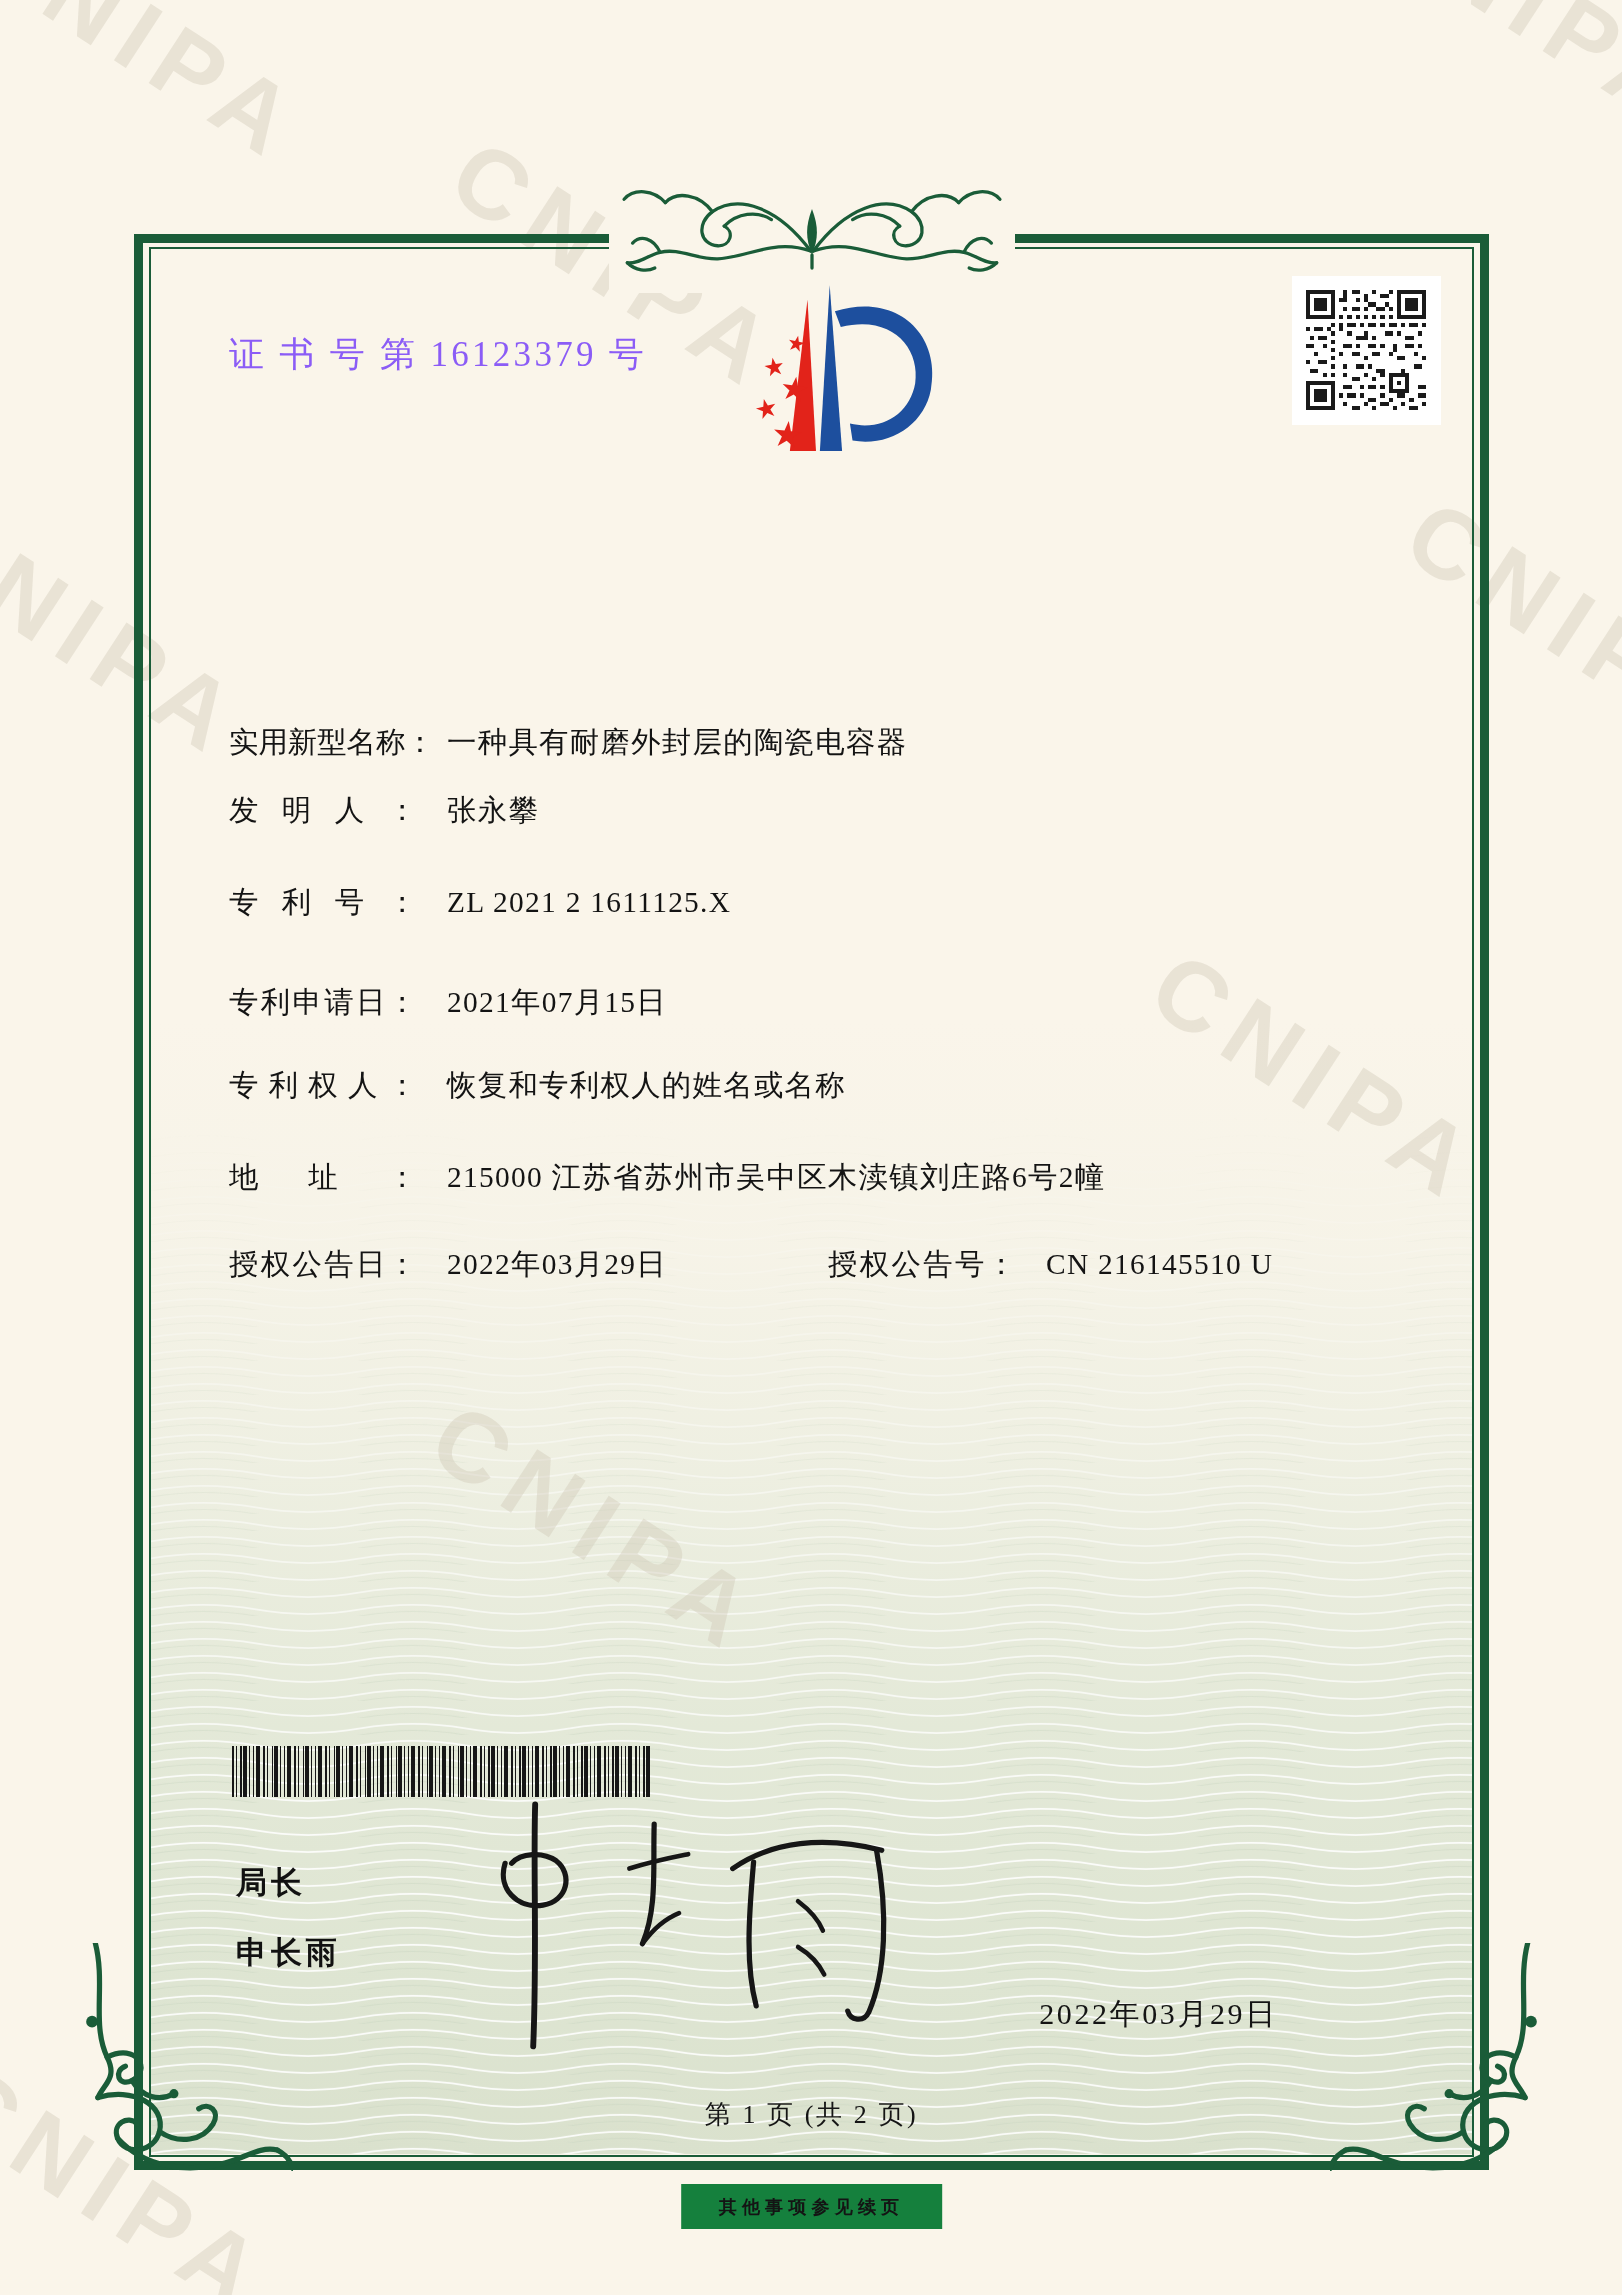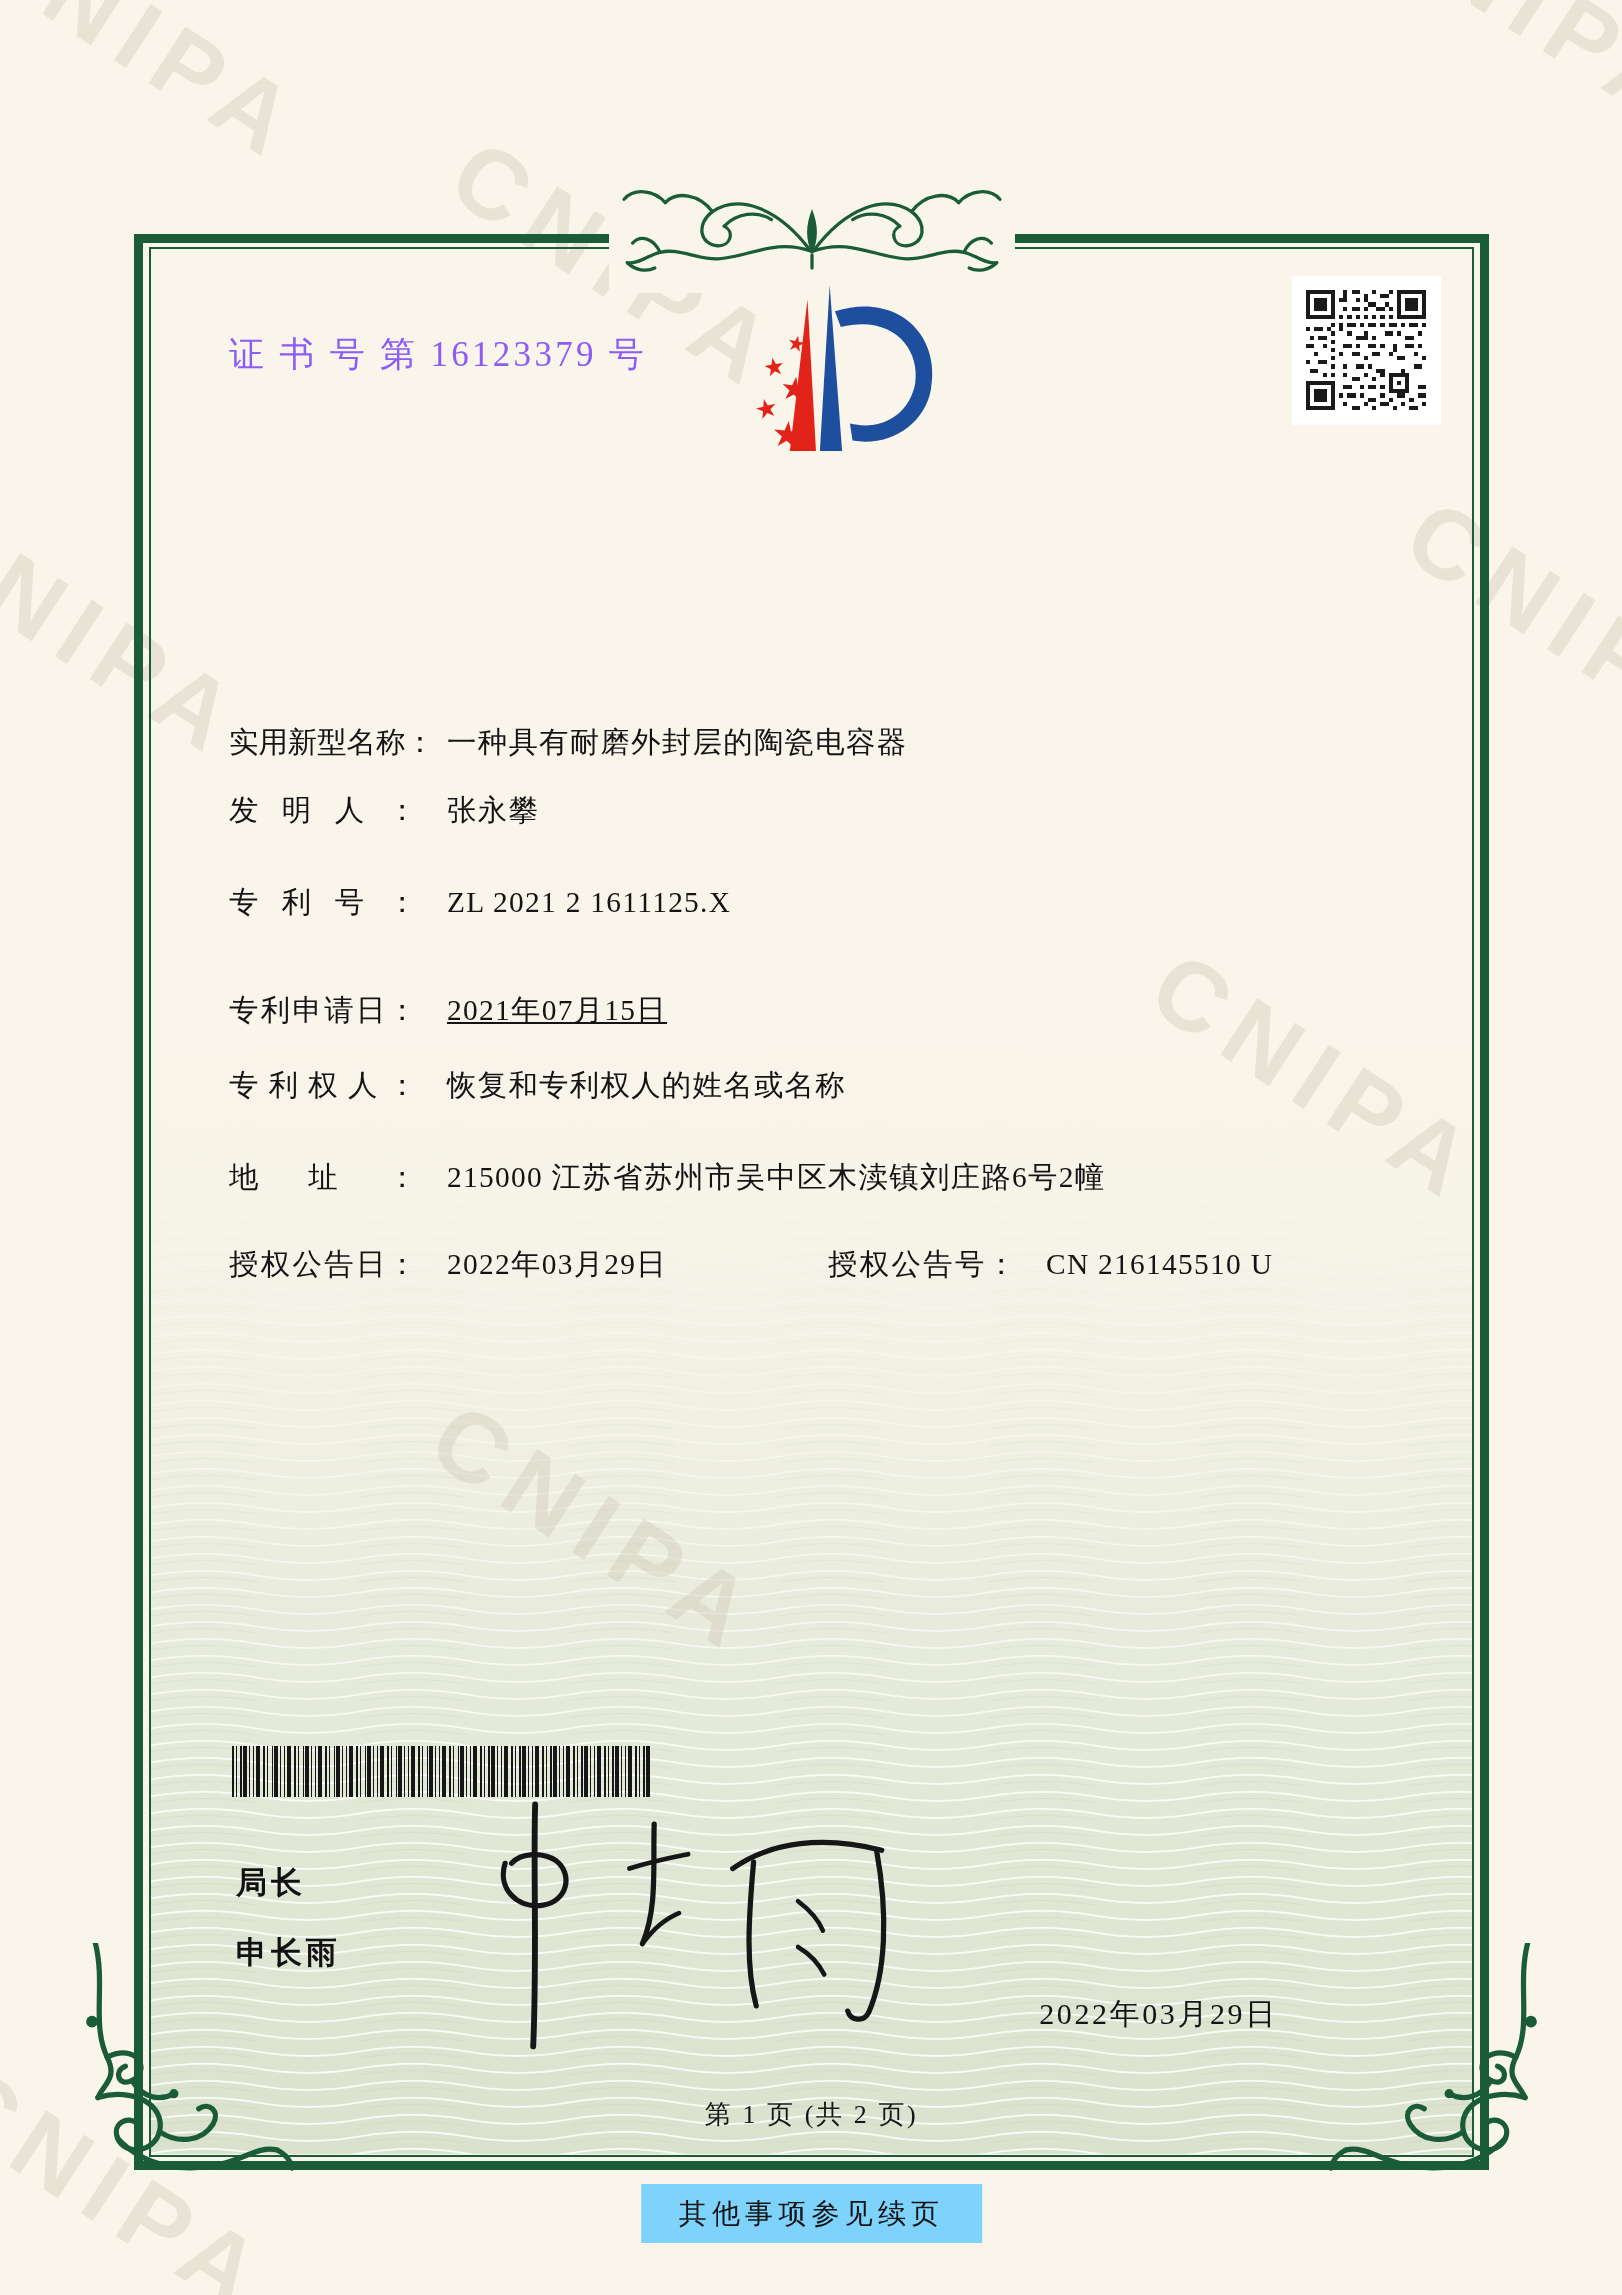--- a/index.html
+++ b/index.html
@@ -40,21 +40,21 @@
       padding:0;z-index:4;}
   .qr svg{position:absolute;left:14.4px;top:14.4px;width:120px;height:120px;}
   .title{position:absolute;left:134px;right:134px;top:489px;text-align:center;
       font-size:75px;font-weight:700;letter-spacing:10.5px;color:#0d0d0d;z-index:4;}
 
   
   .fields{position:absolute;left:229px;top:699px;width:1178px;z-index:4;}
   .field-row{position:absolute;left:0;font-size:29.4px;color:#141414;white-space:nowrap;}
   .f-label{display:inline-block;width:188px;text-align:justify;text-align-last:justify;}
   .f-value{margin-left:30px;letter-spacing:1.3px;}
-  .row0{top:0;margin-top:24px;} .row1{top:92px;} .row2{top:184px;} .row3{top:292px;text-decoration:underline;}
+  .row0{top:0;margin-top:24px;} .row1{top:92px;} .row2{top:184px;} .row3{top:284px;}
   .row4{top:367px;} .row5{top:459px;} .row6{top:546px;}
   .grant-number{position:absolute;left:599px;top:0;white-space:nowrap;}
 
   
   .body-text{position:absolute;left:226px;top:1340px;width:1204px;font-size:30px;
       line-height:46px;color:#151515;text-align:justify;z-index:4;}
   .body-text p{margin:0;text-indent:60px;letter-spacing:0.7px;}
 
   
   .barcode{position:absolute;left:232px;top:1746px;width:419px;height:51px;z-index:4;
@@ -70,21 +70,21 @@
   .director-name{position:absolute;left:236px;top:1932px;font-size:31px;font-weight:700;
       font-family:"Liberation Sans","DejaVu Sans",sans-serif;color:#111;z-index:4;letter-spacing:3.9px;}
   .signature{position:absolute;left:458px;top:1790px;width:497px;height:265px;z-index:5;}
   .sign-date{position:absolute;left:949px;top:1994px;width:419px;text-align:center;
       font-size:30px;letter-spacing:2.6px;color:#141414;z-index:4;}
 
   
   .page-info{position:absolute;left:0;right:0;top:2097px;text-align:center;font-size:26px;
       letter-spacing:2.6px;color:#151515;z-index:4;}
   .continuation{position:absolute;left:50%;top:2184px;transform:translateX(-50%);
-      background:#7dd3fc;padding:10.5px 38px;font-size:28px;letter-spacing:5.2px;color:#141414;z-index:4;}
+      background:#15803d;padding:10.5px 38px;font-size:18px;letter-spacing:5.2px;color:#141414;z-index:4;font-weight:bold;}
 </style>
 </head>
 <body>
 
 <div class="page">
 
   <div class="wm" style="left:-46px;top:-19.6px;">CNIPA</div>
   <div class="wm" style="left:1348px;top:-52px;">CNIPA</div>
   <div class="wm" style="left:432px;top:209px;">CNIPA</div>
   <div class="wm" style="left:-105px;top:576px;">CNIPA</div>

